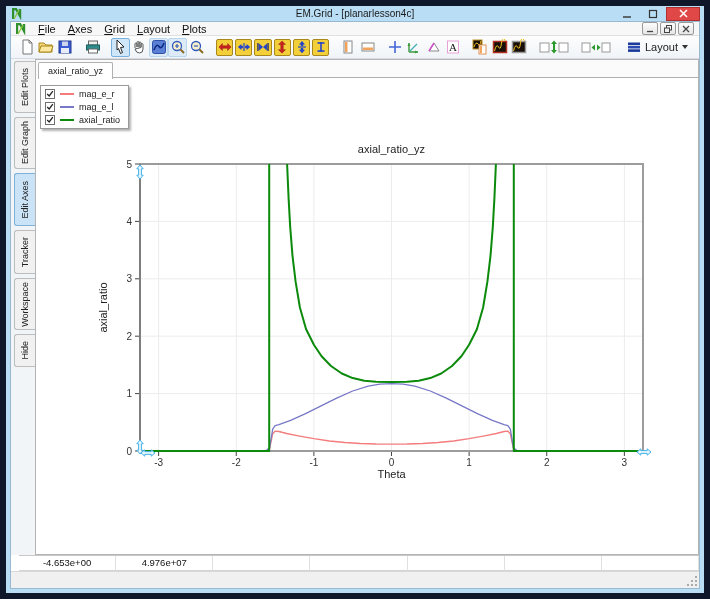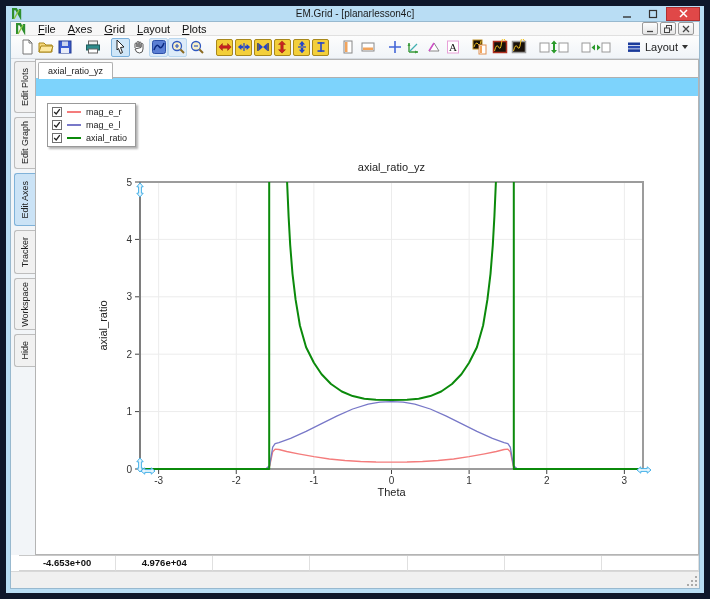--- a/index.html
+++ b/index.html
@@ -31,39 +31,39 @@
   .layout-btn { display:flex; align-items:center; gap:4px; padding:1px 5px; font-size:11px; color:#222; }
   .caret { width:0; height:0; border-left:3px solid transparent; border-right:3px solid transparent; border-top:4px solid #333; }
   
   .workarea { flex:1; display:flex; background:#f2f5f8; overflow:hidden; }
   .side-tabs { width:24px; padding-top:2px; display:flex; flex-direction:column; align-items:flex-end; gap:4px; }
   .vtab { width:21px; background:#f1f1f1; border:1px solid #bdbdbd; border-right:none; border-radius:3px 0 0 3px; display:flex; align-items:center; justify-content:center; }
   .vtab span { writing-mode:vertical-rl; transform:rotate(180deg); font-size:9px; color:#222; white-space:nowrap; }
   .vtab.sel { background:#cbe3f6; border-color:#7fb2d9; }
   .vtab:nth-child(1){height:52px}.vtab:nth-child(2){height:52px}.vtab:nth-child(3){height:53px}
   .vtab:nth-child(4){height:44px}.vtab:nth-child(5){height:52px}.vtab:nth-child(6){height:33px}
-  .content { flex:1; display:flex; flex-direction:column; border:1px solid #b4b4b4; background:#7dd3fc;gap:18px; }
+  .content { flex:1; display:flex; flex-direction:column; border:1px solid #b4b4b4; background:#7dd3fc; }
   .tabstrip { height:18px; display:flex; align-items:flex-end; background:#fbfbfb; }
   .tab { margin-left:2px; background:#fff; border:1px solid #b0b0b0; border-bottom:none; border-radius:2px 2px 0 0; font-size:9px; color:#222; padding:3px 9px 3px 9px; position:relative; top:1px; z-index:2; }
   .tabfill { flex:1; border-bottom:1px solid #b0b0b0; height:1px; }
   .plot-panel { flex:1; position:relative; background:#fff; }
   .plot-panel svg.chart { position:absolute; left:0; top:0; }
   .tick { font:10px "Liberation Sans", sans-serif; fill:#333; }
   .ctitle { font:11px "Liberation Sans", sans-serif; fill:#222; }
   .alabel { font:11px "Liberation Sans", sans-serif; fill:#222; }
   
-  .legend { position:absolute; left:11px; top:7px; background:#fff; border:1px solid #999; box-shadow:1.5px 1.5px 2px rgba(0,0,0,.3); padding:3px 8px 3px 4px; display:flex; flex-direction:column; gap:3px; z-index:3; }
+  .legend { position:absolute; left:4px; top:7px; background:#fff; border:1px solid #999; box-shadow:1.5px 1.5px 2px rgba(0,0,0,.3); padding:3px 8px 3px 4px; display:flex; flex-direction:column; gap:3px; z-index:3; }
   .lrow { display:flex; align-items:center; gap:5px; }
   .cbox { width:10px; height:10px; border:1px solid #707070; background:#fff; display:flex; align-items:center; justify-content:center; }
   .swatch { width:14px; height:2px; }
   .llabel { font-size:9px; color:#222; }
   
   .status-table { border-top:1px solid #c8c8c8; background:#fff; margin-left:8px; }
   .srow { display:grid; grid-template-columns:repeat(7,1fr); }
-  .scell { font-size:9.5px; text-align:center; padding:1px 0 2px 0; border-right:1px solid #e0e0e0; color:#111;font-weight:bold; }
+  .scell { font-size:9.5px; text-align:center; padding:1px 0 2px 0; border-right:1px solid #e0e0e0; color:#111; }
   .srow.head .scell { font-weight:bold; border-bottom:1px solid #d4d4d4; }
   .srow.vals .scell { border-bottom:1px solid #d4d4d4; }
   
   .statusbar { height:17px; background:#f0f0f0; border-top:1px solid #d8d8d8; position:relative; }
   .grip { position:absolute; right:1px; bottom:1px; }
 </style>
 </head>
 <body>
 
 <div class="window">
@@ -417,21 +417,21 @@
               <path d="M-7 0 L-3.2 -3.2 L-3.2 -1.4 L3.2 -1.4 L3.2 -3.2 L7 0 L3.2 3.2 L3.2 1.4 L-3.2 1.4 L-3.2 3.2 Z" transform="translate(112 375)" fill="#e8f6fd" stroke="#45b0e8" stroke-width="1"></path>
               <path d="M-7 0 L-3.2 -3.2 L-3.2 -1.4 L3.2 -1.4 L3.2 -3.2 L7 0 L3.2 3.2 L3.2 1.4 L-3.2 1.4 L-3.2 3.2 Z" transform="translate(608 374)" fill="#e8f6fd" stroke="#45b0e8" stroke-width="1"></path>
             </svg>
         </div>
       </div>
     </div>
 
     <div class="status-table">
       <div class="srow vals">
         <div class="scell">-4.653e+00</div>
-        <div class="scell">4.976e+04</div>
+        <div class="scell">4.976e+07</div>
         <div class="scell"></div>
         <div class="scell"></div>
         <div class="scell"></div>
         <div class="scell"></div>
         <div class="scell"></div>
       </div>
     </div>
 
     <div class="statusbar">
       <svg class="grip" width="12" height="12" viewBox="0 0 12 12">

